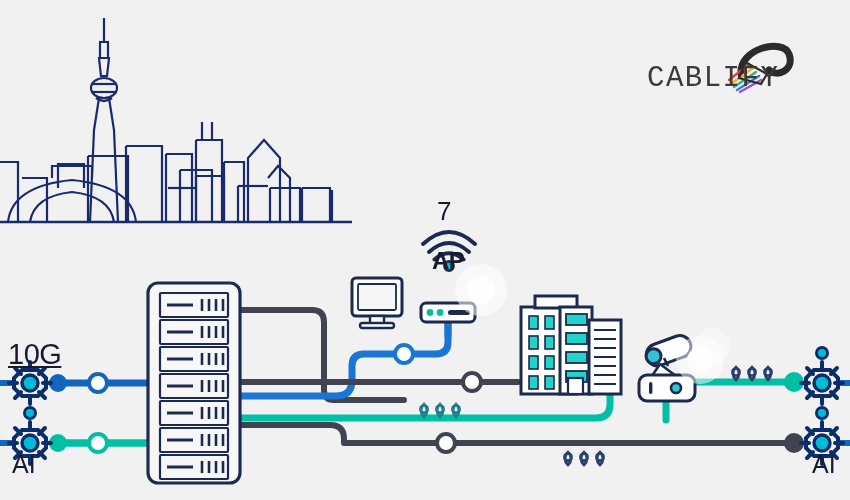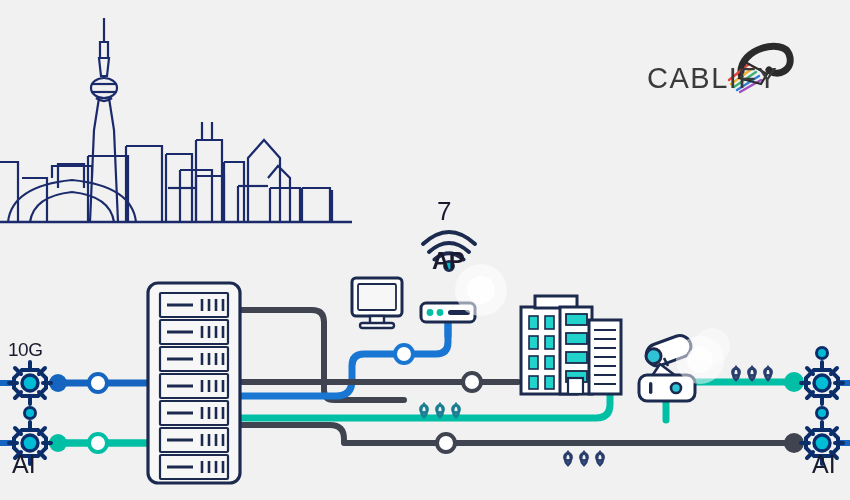--- a/index.html
+++ b/index.html
@@ -24,40 +24,40 @@
   }
   .lbl {
     position: absolute;
     color: #1a1a2e;
     font-family: "Liberation Sans", sans-serif;
     font-weight: 400;
     white-space: nowrap;
     line-height: 1;
     user-select: none;
   }
-  #lbl-10g { left: 8px;  top: 340px; font-size: 19px; letter-spacing: -0.5px; }
+  #lbl-10g { left: 8px;  top: 340px; font-size: 29px; letter-spacing: -0.5px; text-decoration: underline; }
   #lbl-ai-left { left: 12px; top: 452px; font-size: 25px; }
   #lbl-ai-right { left: 812px; top: 452px; font-size: 25px; }
   #lbl-ap { left: 432px; top: 249px; font-size: 24px; letter-spacing: -0.5px; font-weight: bold; }
   #lbl-wifi7 { left: 437px; top: 198px; font-size: 26px; }
   #brandwrap {
     position: absolute;
     left: 645px;
     top: 30px;
     width: 160px;
     height: 70px;
   }
   #brandname {
     position: absolute;
     left: 2px;
     top: 32px;
     font-size: 29px;
     letter-spacing: 1.5px;
     color: #3a3a3a;
-    font-family: Liberation Sans, sans-serif;
+    font-family: Liberation Mono, monospace;
     font-weight: 400;
   }
 </style>
 </head>
 <body>
 
 <div id="stage">
 
   <svg class="layer" viewBox="0 0 850 500">
     <g fill="none" stroke="#1b2a6b" stroke-width="2.2" stroke-linejoin="miter">

